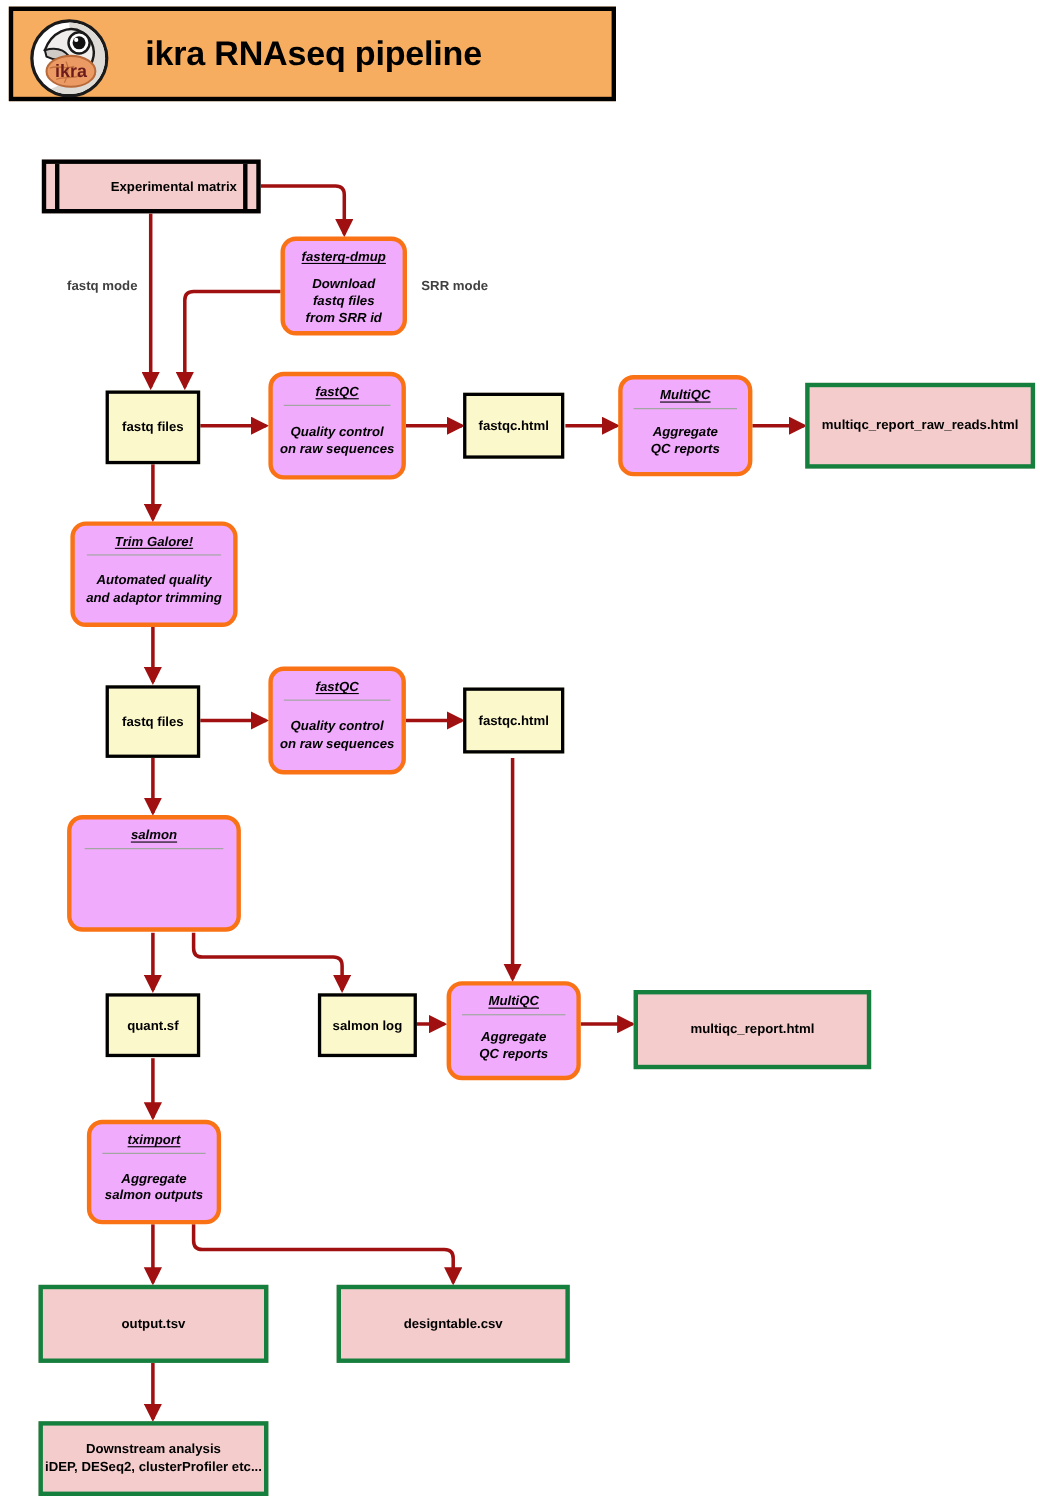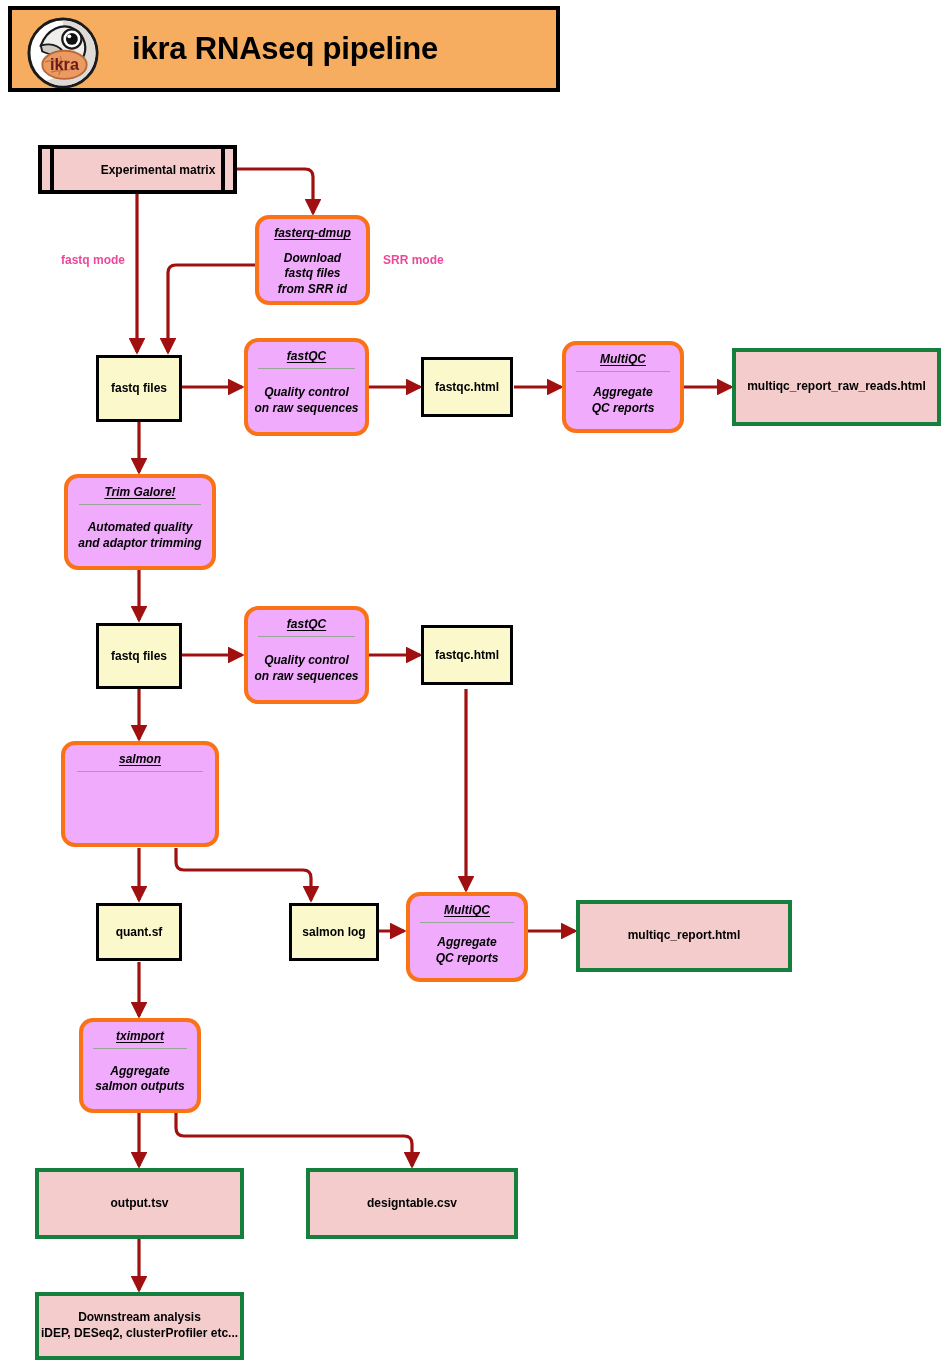--- a/index.html
+++ b/index.html
@@ -111,21 +111,21 @@
     background:#000000;
   }
   .node.store .rail.left{ left:8px; }
   .node.store .rail.right{ right:8px; }
 
   
   .edge-label{
     position:absolute;
     font-size:12px;
     font-weight:bold;
-    color:#ec4899;
+    color:#404040;
     white-space:nowrap;
     z-index:6;
   }
   
   #edges{
     position:absolute;
     left:0; top:0;
     width:945px; height:1362px;
     z-index:1;
     pointer-events:none;

